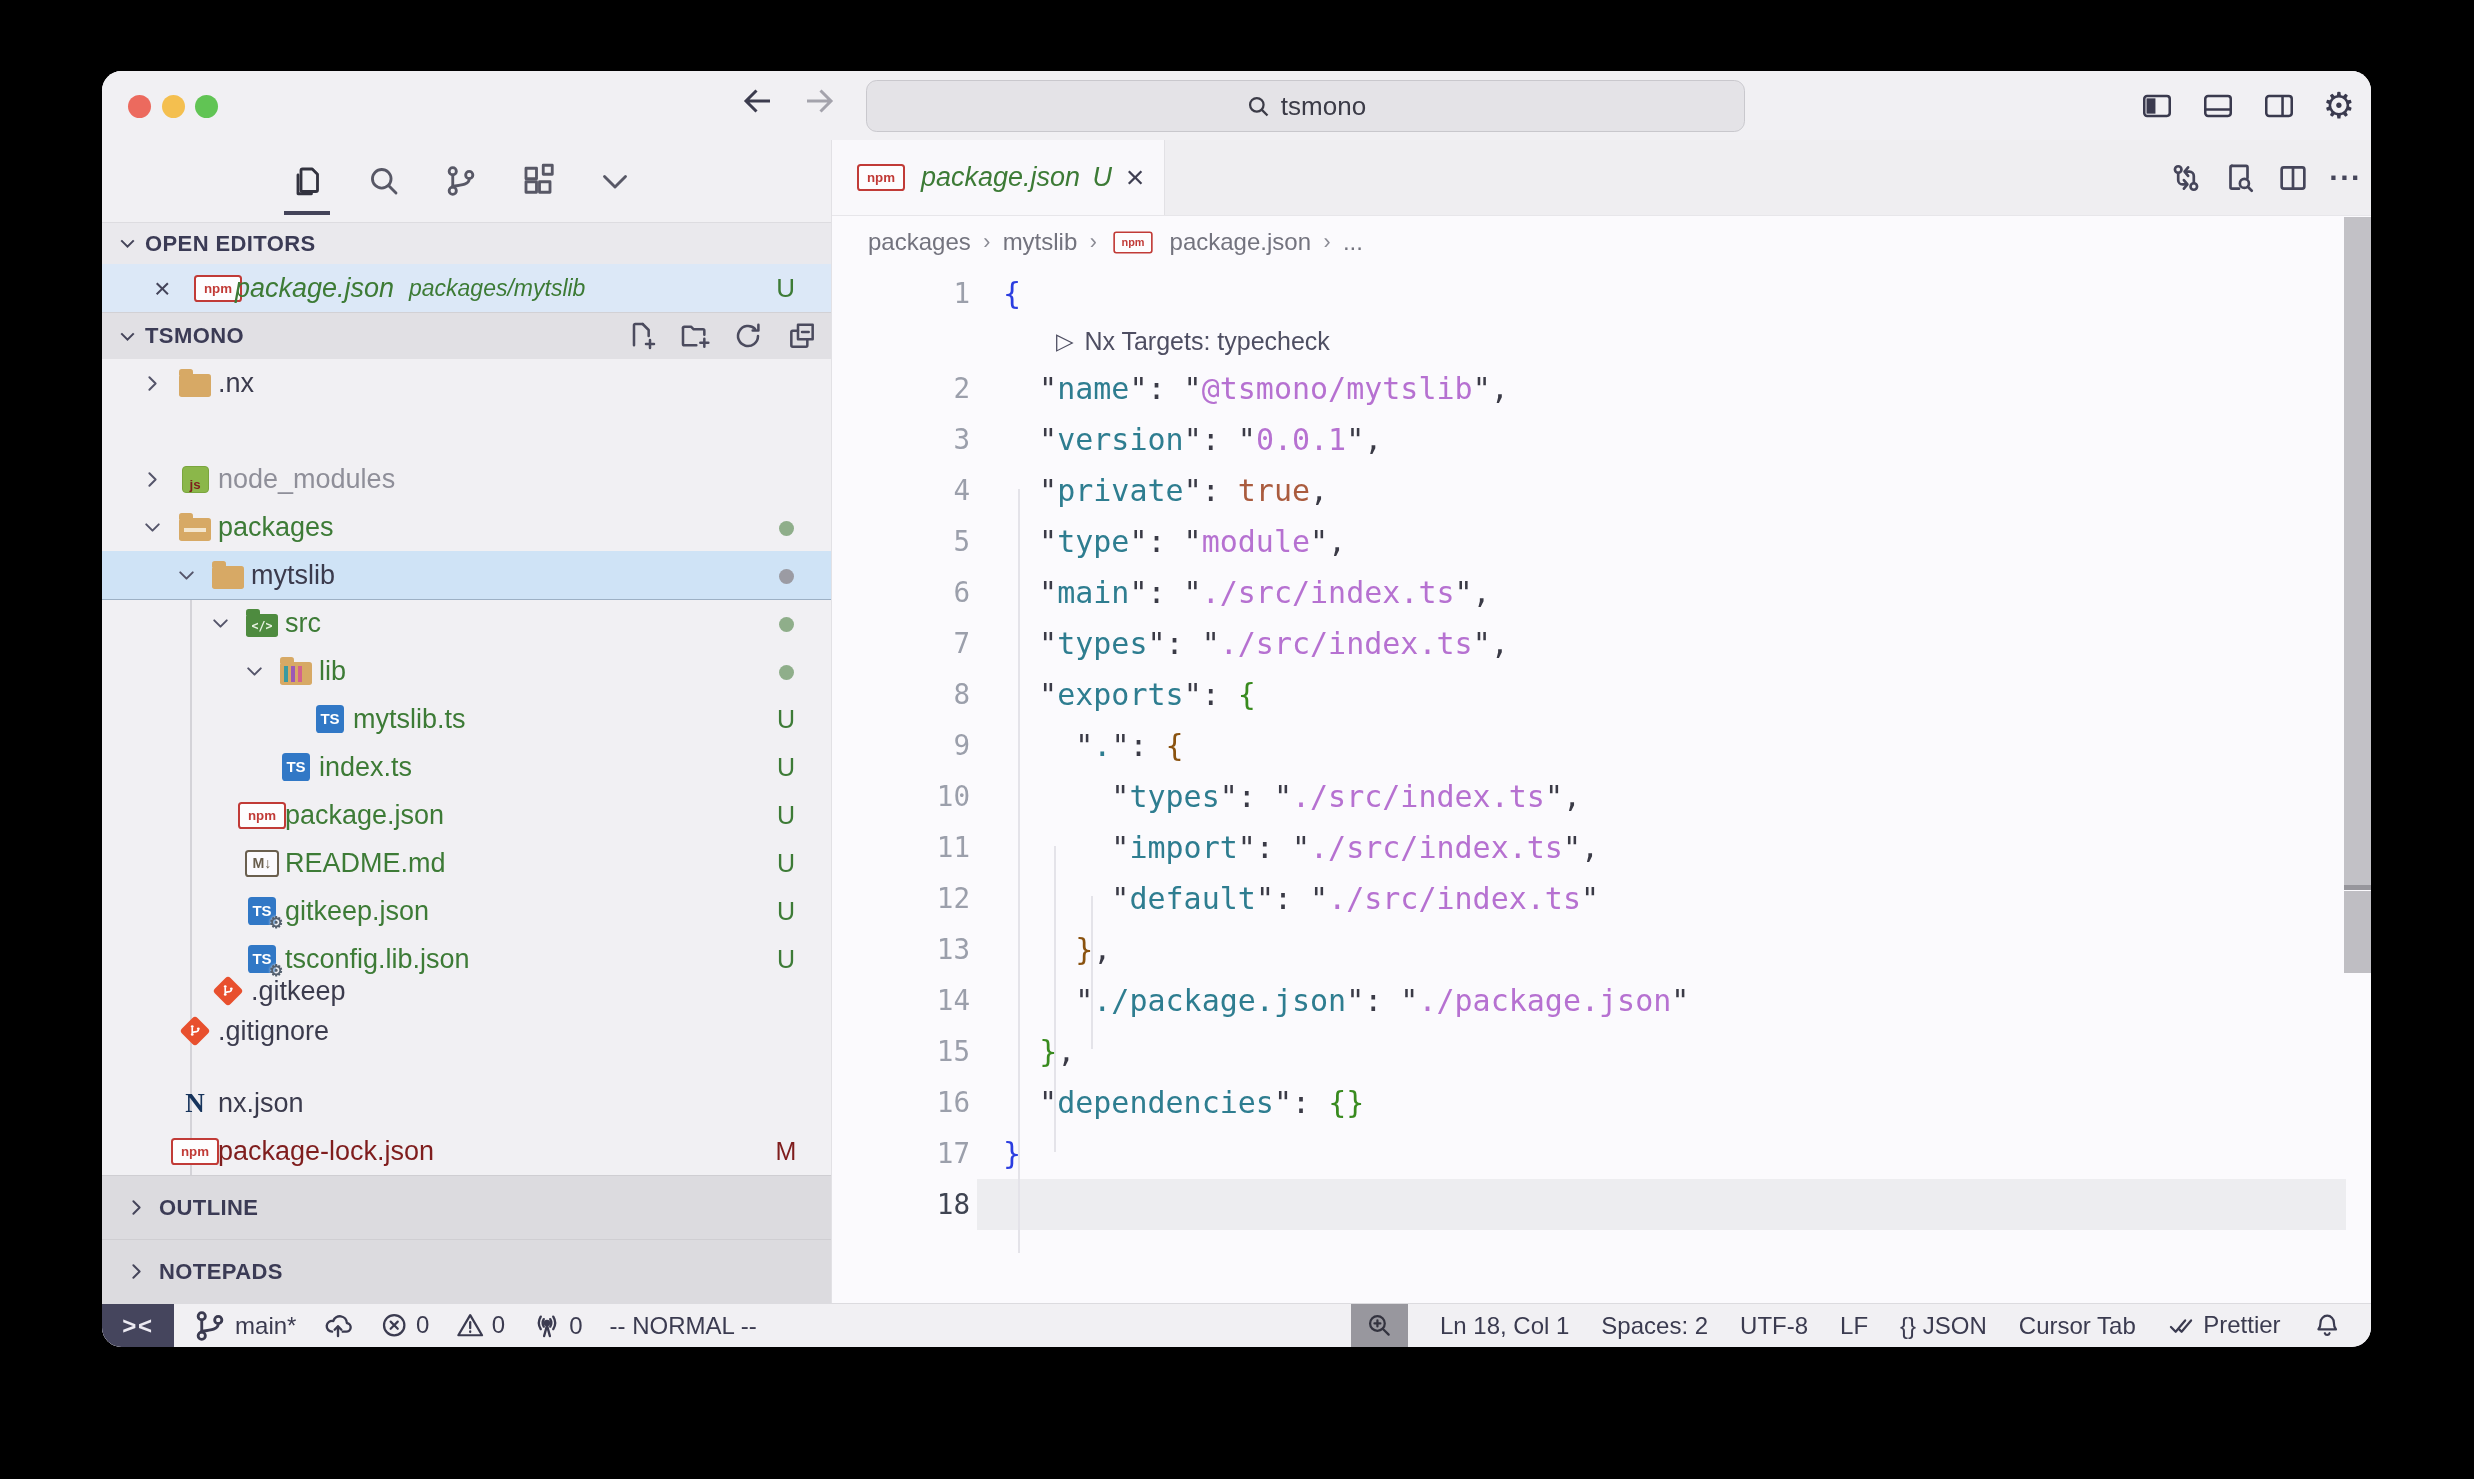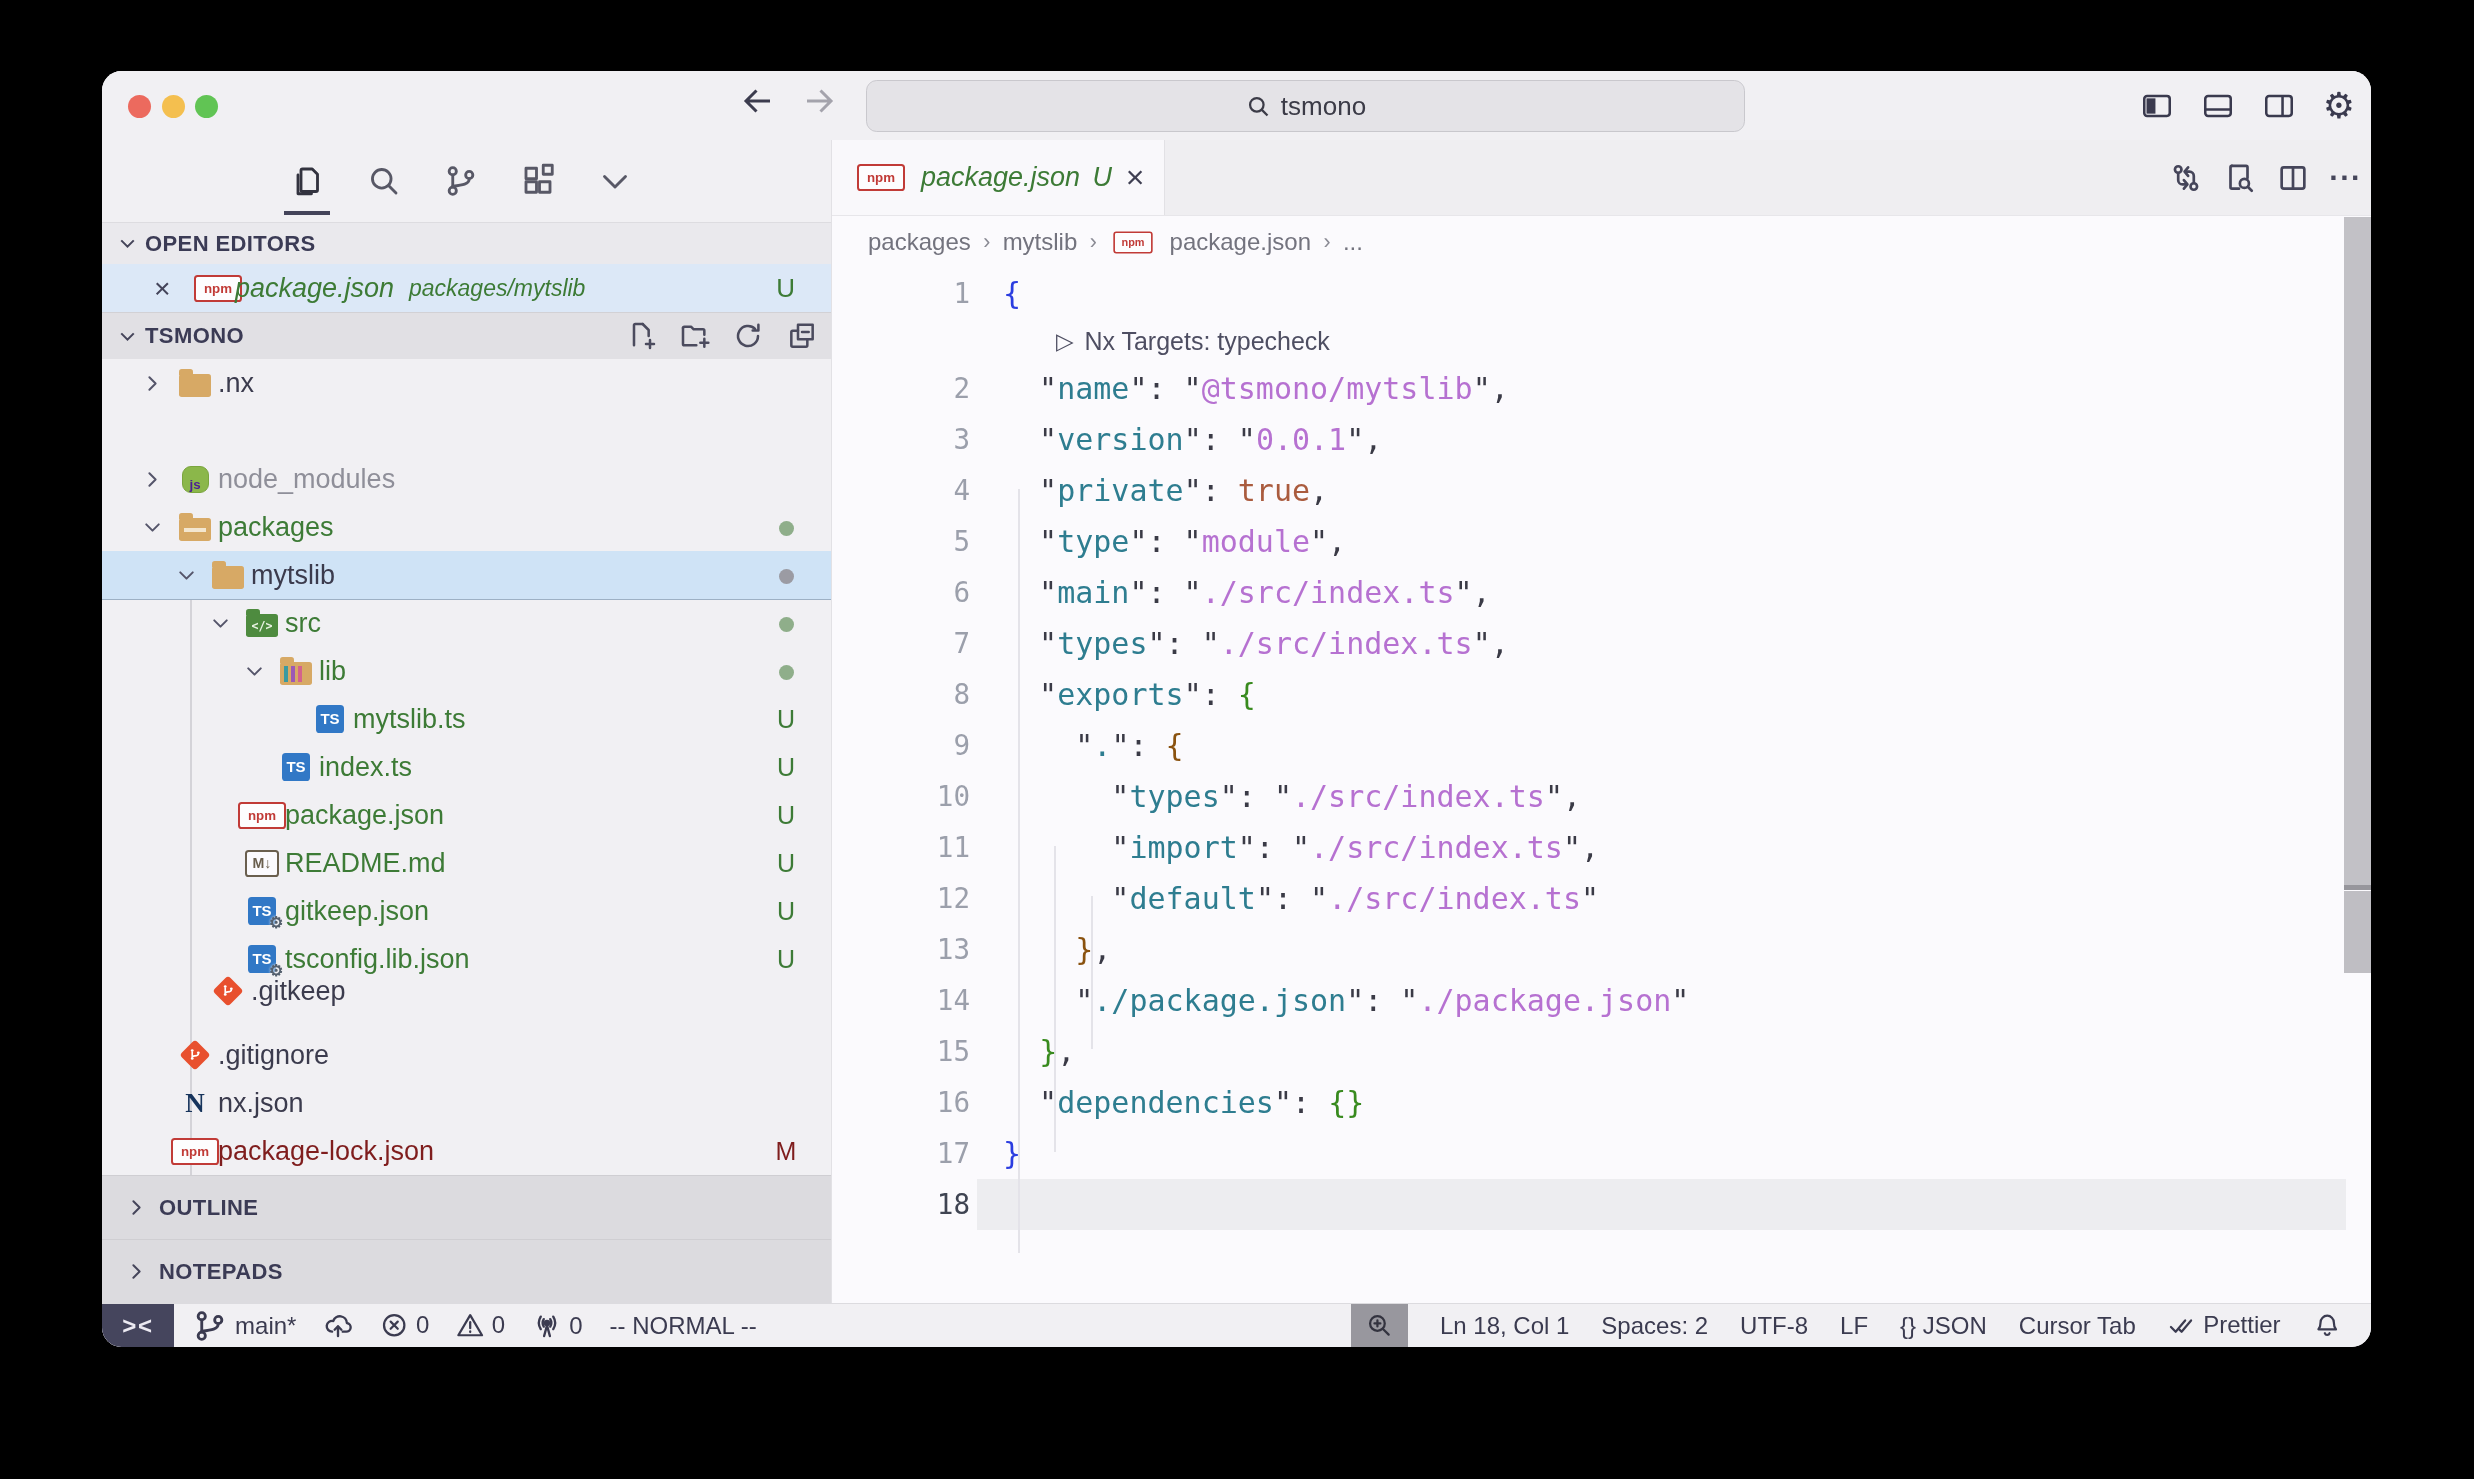--- a/index.html
+++ b/index.html
@@ -122,21 +122,21 @@
   .folder.src::before{background:#4e8b3f;}
   .folder.lib .bars{position:absolute;left:3.6px;top:3.6px;display:flex;gap:2.7px;}
   .folder.lib .bars i{display:block;width:4.4px;height:16px;}
   .folder.pkg::after{content:"";position:absolute;left:5.3px;top:9.8px;right:5.3px;height:3.6px;background:#f3e6cf;}
   .mdb{width:30px;height:23px;border:2.7px solid #6a5f4e;border-radius:3.6px;color:#6a5f4e;font-weight:bold;
        font-size:14.2px;display:inline-flex;align-items:center;justify-content:center;background:#fbfafd;}
   .gitb{width:22px;height:22px;background:#e8502e;border-radius:3.6px;transform:rotate(45deg);display:flex;
         align-items:center;justify-content:center;}
   .gitb svg{transform:rotate(-45deg);}
   .nxb{font-weight:bold;font-size:27px;color:#17345c;font-family:"Liberation Serif",serif;}
-  .nodeb{width:27px;height:27px;background:#8bb74a;border-radius:9px;color:#4c1d95;font-weight:bold;font-size:13.3px;
+  .nodeb{width:27px;height:27px;background:#8bb74a;border-radius:4px;color:#7f1d1d;font-weight:bold;font-size:13.3px;
          display:inline-flex;align-items:end;justify-content:center;border:1.8px solid #7aa53e;box-sizing:border-box;}
 </style>
 </head>
 <body>
 
 <div id="stage">
 <div id="window">
 
   <div id="titlebar">
     <span class="tl r"></span>
@@ -407,21 +407,21 @@
                   <svg width="13.3" height="13.3" viewBox="0 0 24 24" fill="none" stroke="#fff" stroke-width="3">
                     <circle cx="7" cy="5" r="2.5" fill="#fff" stroke="none"></circle>
                     <circle cx="7" cy="19" r="2.5" fill="#fff" stroke="none"></circle>
                     <circle cx="18" cy="9" r="2.5" fill="#fff" stroke="none"></circle>
                     <path d="M7 7v10M18 11c0 4-6 3-10 4"></path>
                   </svg>
                 </span>
               </span>
               <span class="tlabel" style="left: 149px;">.gitkeep</span>
             </div>
-            <div class="trow" style="top: 672px;">
+            <div class="trow" style="top: 648px;">
               <span class="ticon" style="left: 75px;">
                 <span class="gitb">
                   <svg width="13.3" height="13.3" viewBox="0 0 24 24" fill="none" stroke="#fff" stroke-width="3">
                     <circle cx="7" cy="5" r="2.5" fill="#fff" stroke="none"></circle>
                     <circle cx="7" cy="19" r="2.5" fill="#fff" stroke="none"></circle>
                     <circle cx="18" cy="9" r="2.5" fill="#fff" stroke="none"></circle>
                     <path d="M7 7v10M18 11c0 4-6 3-10 4"></path>
                   </svg>
                 </span>
               </span>

